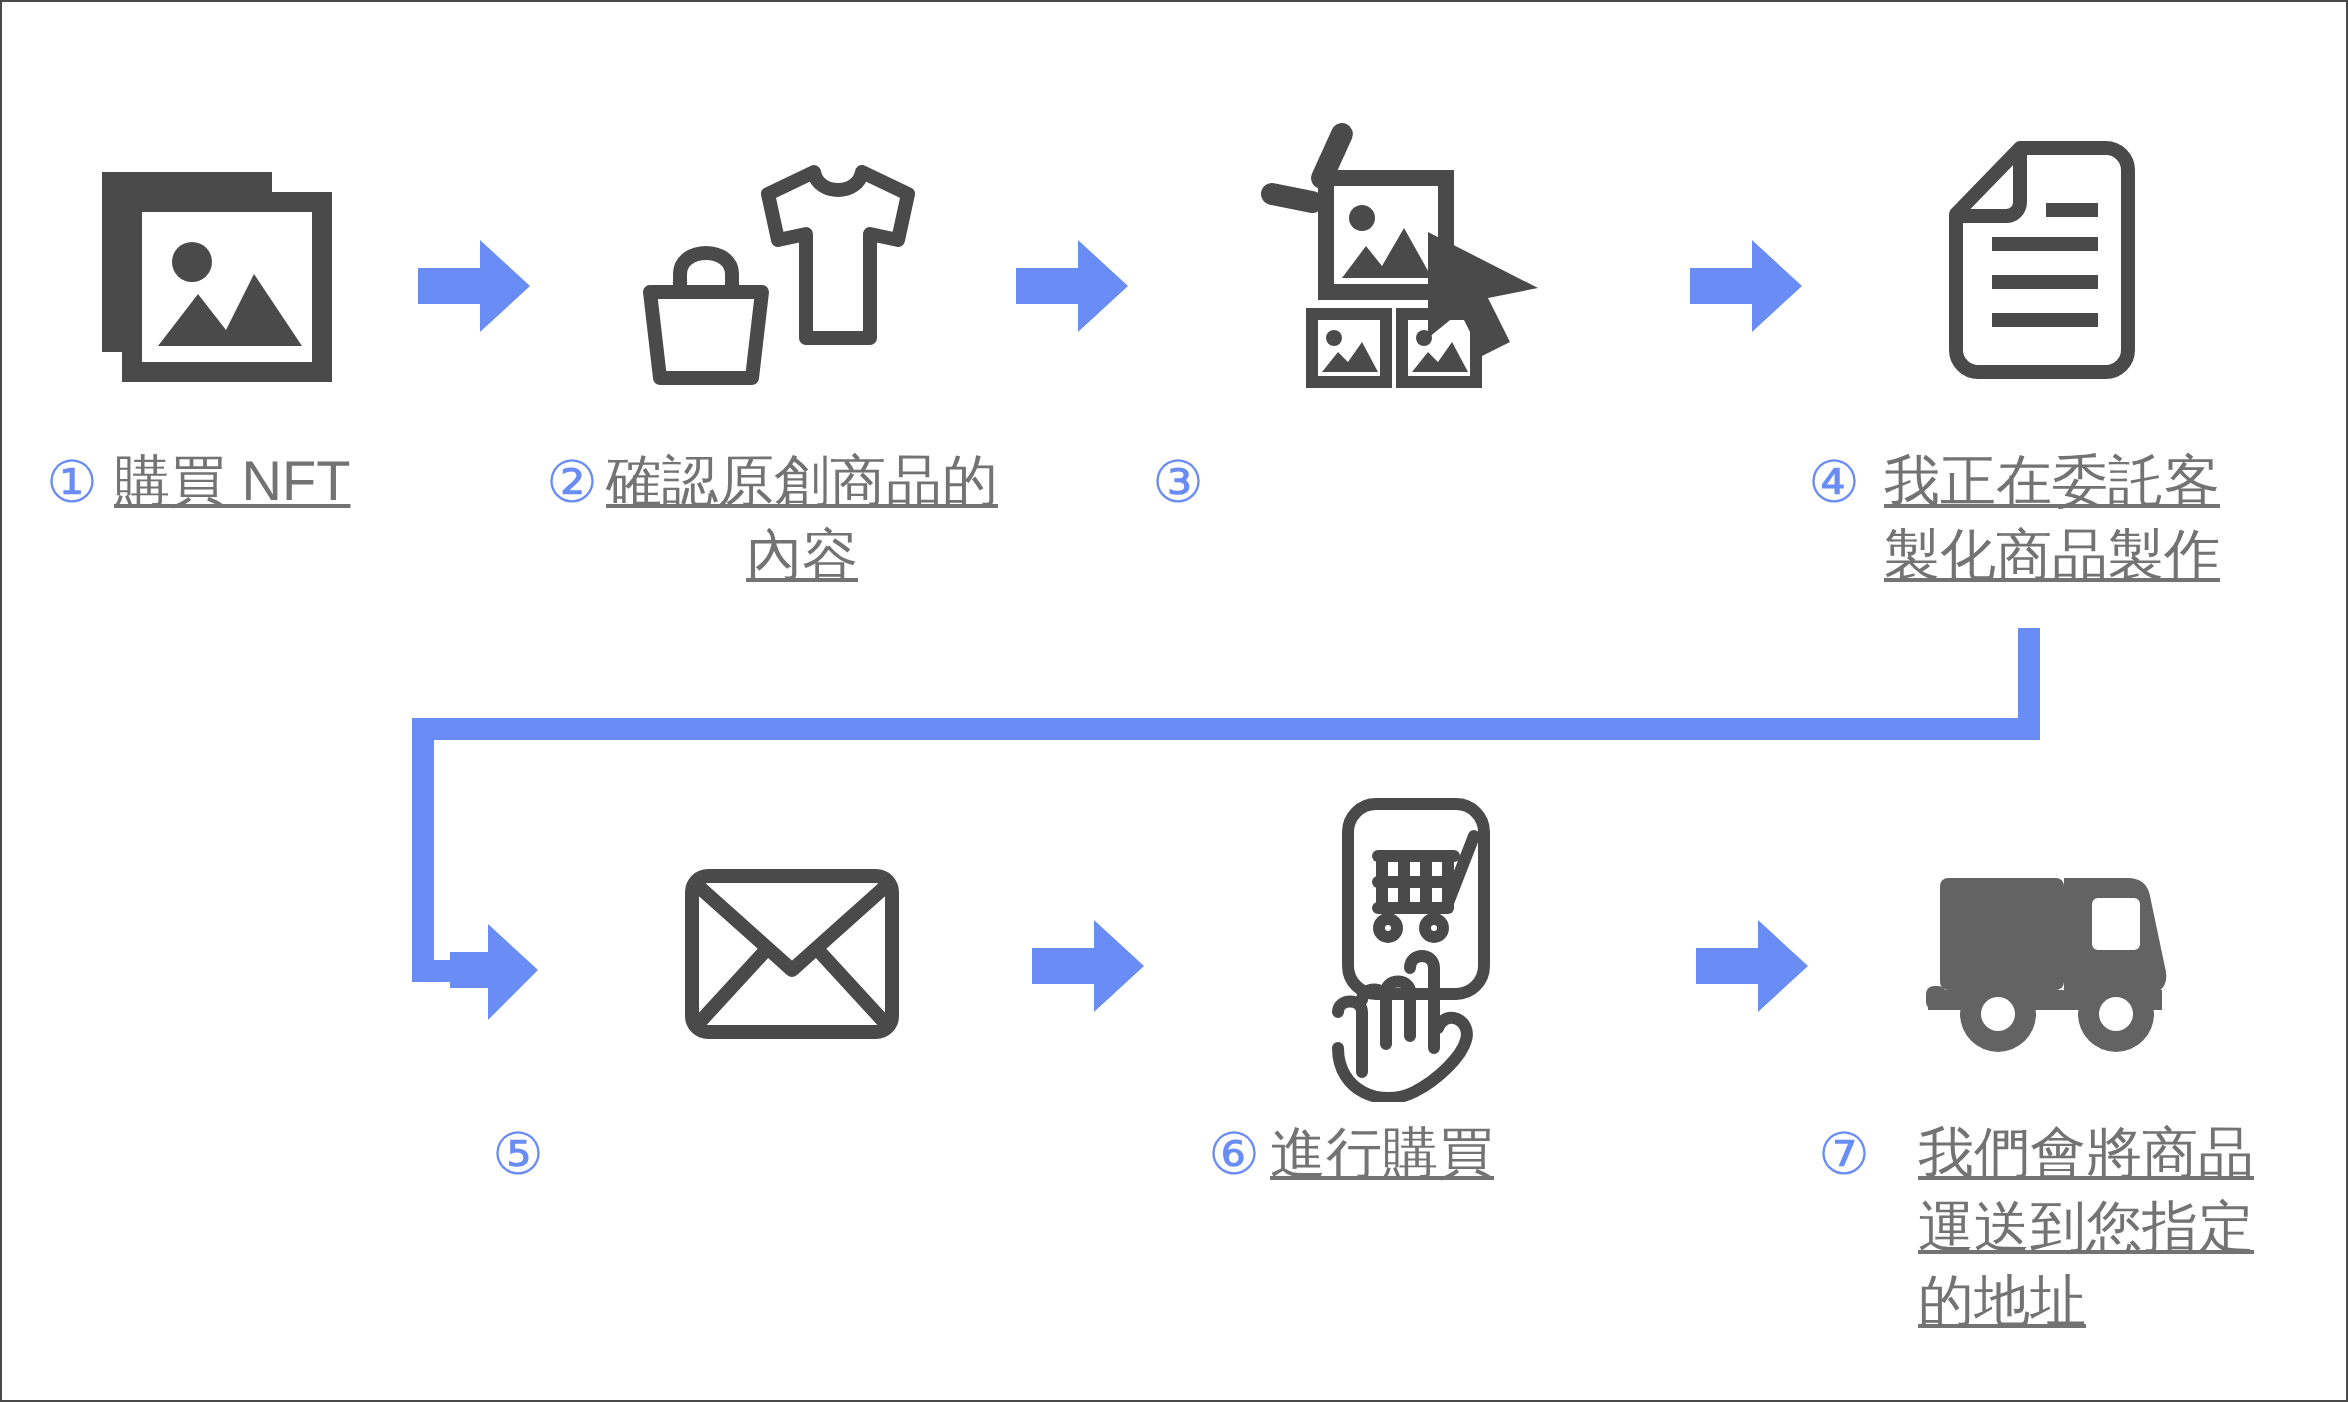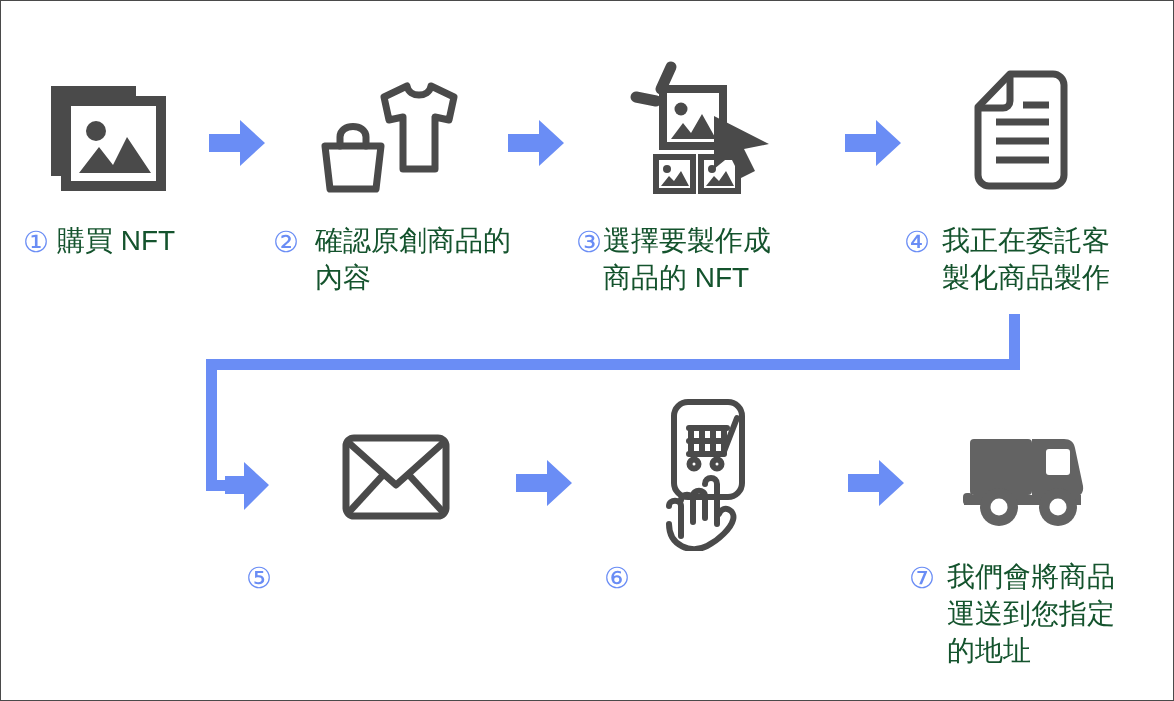--- a/index.html
+++ b/index.html
@@ -34,22 +34,23 @@
   }
   .label-flex .num {
     color: #6a8df5;
     font-size: 29px;
     line-height: 1.32;
     flex: 0 0 auto;
   }
   .label-flex .txt {
     font-size: 28px;
     line-height: 1.32;
-    color: #14532d;
+    color: #737373;
     white-space: pre-line;
+    text-decoration: underline;
   }
 
   
   .arrow {
     position: absolute;
     width: 62px;
     height: 54px;
   }
 
   
@@ -141,28 +142,26 @@
     </svg>
   </div>
 
   <div class="label-flex" style="left:22px; top:222px; width:250px;">
     <span class="num">①</span>
     <span class="txt" style="margin-left:8px;">購買 NFT</span>
   </div>
 
   <div class="label-flex" style="left:272px; top:222px; width:270px;">
     <span class="num">②</span>
-    <span class="txt" style="margin-left:16px;">確認原創商品的
+    <span class="txt" style="margin-left:4px;text-align:center;">確認原創商品的
 內容</span>
   </div>
 
   <div class="label-flex" style="left:575px; top:222px; width:250px;">
     <span class="num">③</span>
-    <span class="txt" style="margin-left:1px;">選擇要製作成
-商品的 NFT</span>
   </div>
 
   <div class="label-flex" style="left:903px; top:222px; width:250px;">
     <span class="num">④</span>
     <span class="txt" style="margin-left:12px;">我正在委託客
 製化商品製作</span>
   </div>
 
   <div>
 
@@ -245,22 +244,23 @@
       <circle cx="97" cy="74" r="8.5" fill="#ffffff"></circle>
     </svg>
   </div>
 
   <div class="label-flex" style="left:245px; top:558px; width:320px;">
     <span class="num">⑤</span>
   </div>
 
   <div class="label-flex" style="left:603px; top:558px; width:230px;">
     <span class="num">⑥</span>
+    <span class="txt" style="margin-left:5px;">進行購買</span>
   </div>
 
   <div class="label-flex" style="left:908px; top:558px; width:250px;">
     <span class="num">⑦</span>
-    <span class="txt" style="margin-left:12px;">我們會將商品
+    <span class="txt" style="margin-left:24px;">我們會將商品
 運送到您指定
 的地址</span>
   </div>
 
 </div>
 
 </body></html>

